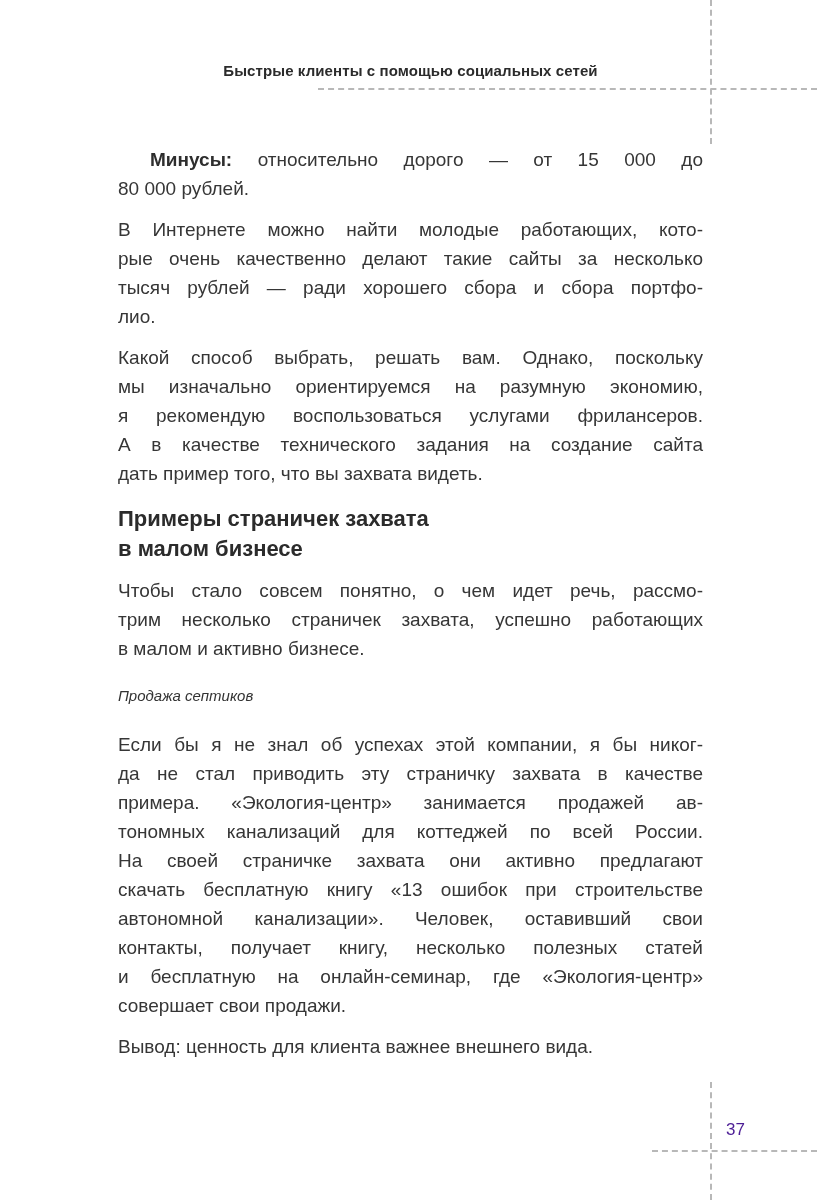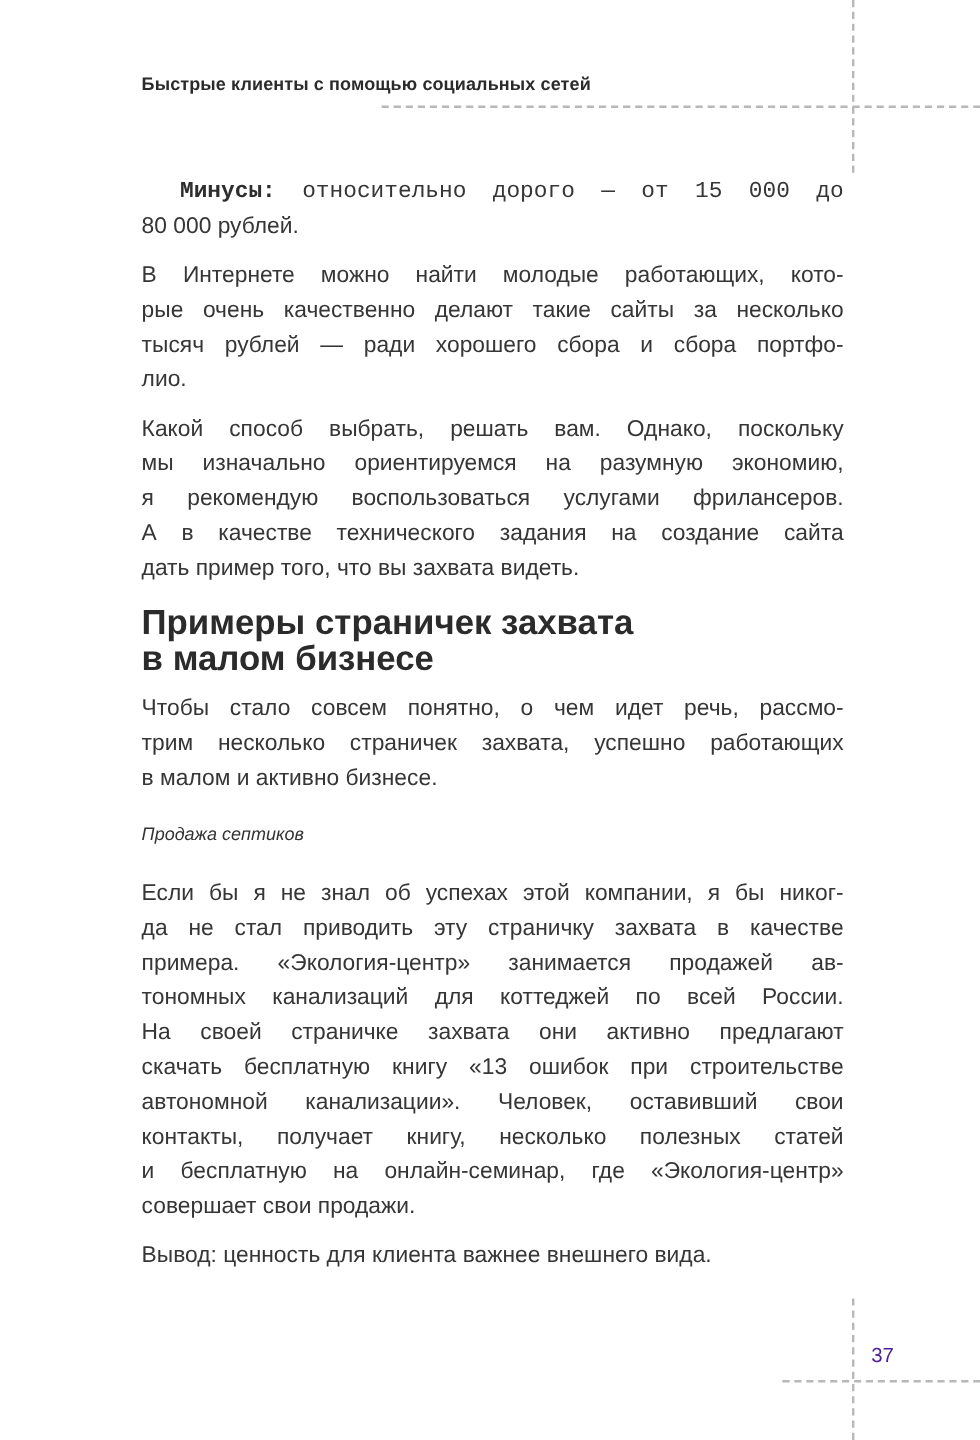--- a/index.html
+++ b/index.html
@@ -12,21 +12,21 @@
     color: #363636;
     overflow: hidden;
   }
 
   
   .running-header {
     position: absolute;
     left: 118px;
     top: 62px;
     width: 585px;
-    text-align: left;
+    text-align: center;
     font-size: 15px;
     font-weight: bold;
     color: #2b2b2b;
     letter-spacing: 0.1px;
   }
   .header-rule {
     position: absolute;
     left: 318px;
     top: 88px;
     width: 499px;
@@ -50,26 +50,26 @@
     font-size: 19px;
     line-height: 29px;
   }
   .para { margin: 0 0 12px 0; }
   .line {
     text-align: justify;
     text-align-last: justify;
     white-space: normal;
   }
   .line.last { text-align-last: left; }
-  .line.indent { text-indent: 32px; font-family: Liberation Mono, monospace; }
+  .line.indent { text-indent: 32px; }
   .line b { font-weight: bold; color: #2e2e2e; }
 
   .section-heading {
     margin: 16px 0 12px 0;
-    font-size: 29px;
+    font-size: 22px;
     line-height: 30px;
     font-weight: bold;
     color: #2b2b2b;
   }
   .section-heading .line { text-align-last: left; }
 
   .subheading {
     margin: 18px 0 20px 0;
     font-style: italic;
     font-size: 15px;

